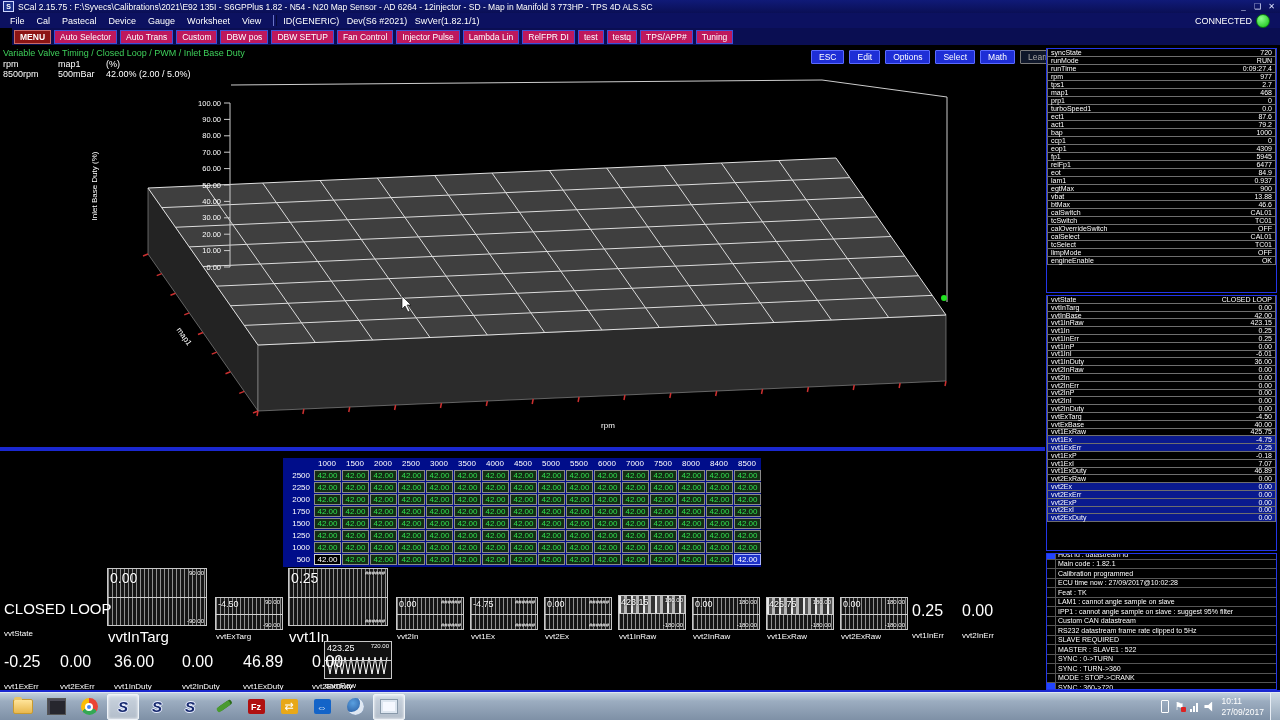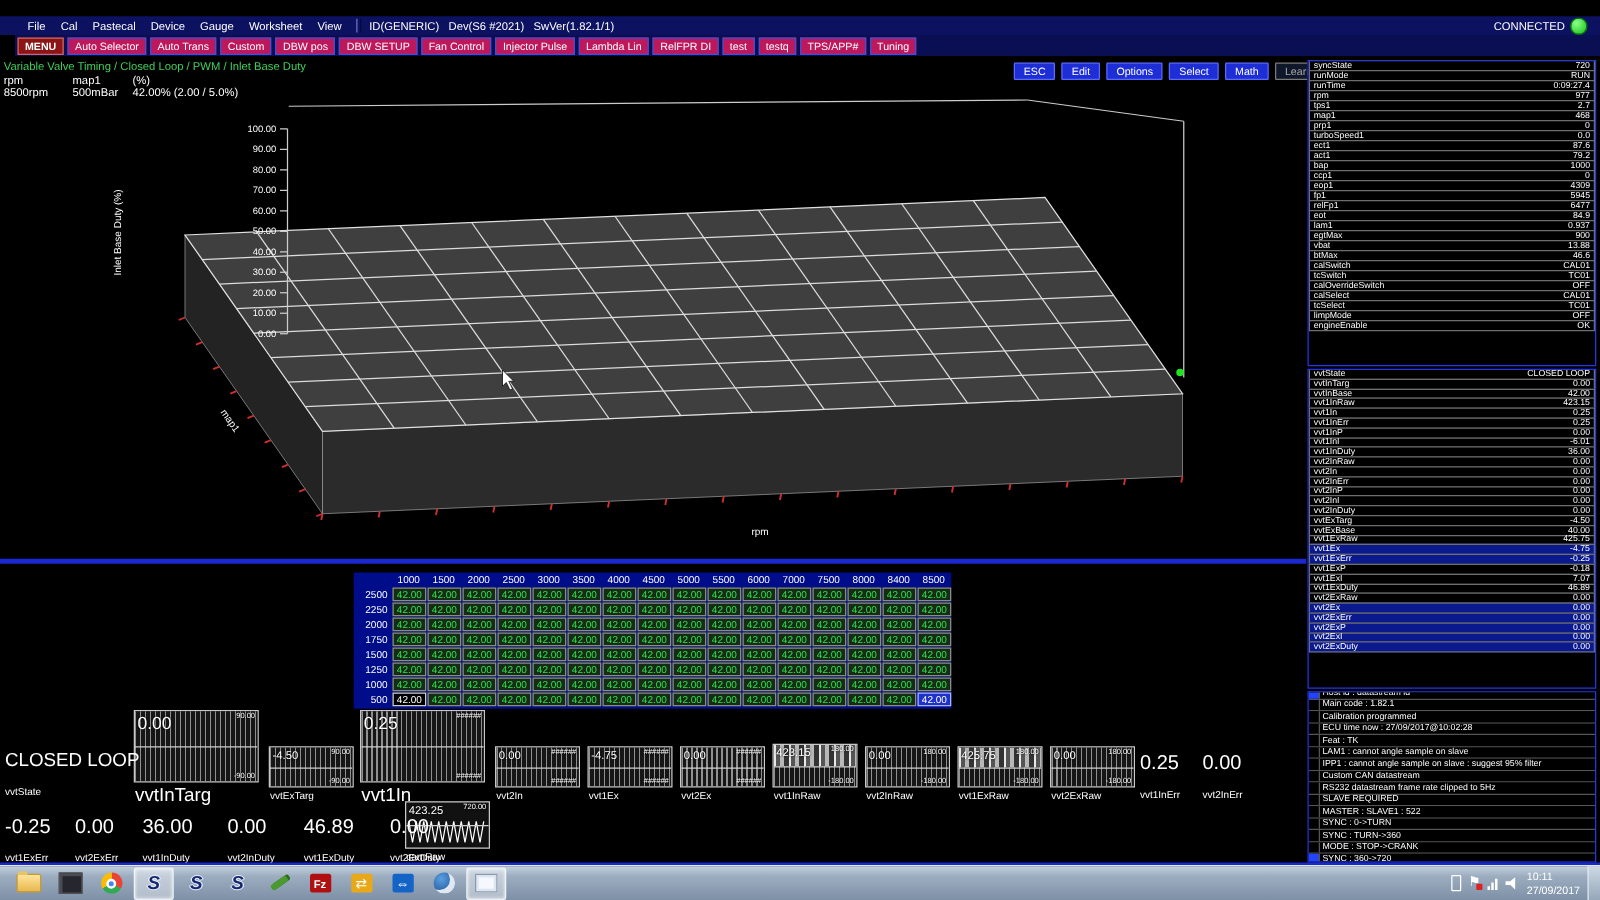--- a/index.html
+++ b/index.html
@@ -113,23 +113,32 @@
   .tr-net i{display:block;width:2px;background:#fff;}
   .tr-vol{width:11px;height:10px;background:#fff;clip-path:polygon(0 35%,35% 35%,70% 0,70% 100%,35% 65%,0 65%);}
   .clock{text-align:left;font-size:8.5px;line-height:1.25;color:#fff;}
   .showdesk{width:9px;height:28px;border-left:1px solid #e8eef5;background:linear-gradient(#cdd9e4,#93a5b8);}
 </style>
 </head>
 <body>
 
 <div id="screen">
 
+  <div class="titlebar">
+    <div class="app-icon">S</div>
+    <div class="title-text">SCal 2.15.75  :  F:\Syvecs\Calibrations\2021\E92 135I - S6GPPlus 1.82 - N54 - N20 Map Sensor - AD 6264 - 12injector - SD - Map in Manifold 3 773HP - TPS 4D ALS.SC</div>
+    <div class="win-controls">
+      <span>_</span>
+      <span>❏</span>
+      <span>✕</span>
+    </div>
+  </div>
 
   <div class="menubar">
-    <div id="menu-items" style="display:flex;margin-left:12px;">
+    <div id="menu-items" style="display:flex;">
         <span class="menu-item">File</span>
         <span class="menu-item">Cal</span>
         <span class="menu-item">Pastecal</span>
         <span class="menu-item">Device</span>
         <span class="menu-item">Gauge</span>
         <span class="menu-item">Worksheet</span>
         <span class="menu-item">View</span>
       </div>
     <div class="menu-sep"></div>
     <div class="device-status">ID(GENERIC)   Dev(S6 #2021)   SwVer(1.82.1/1)</div>

